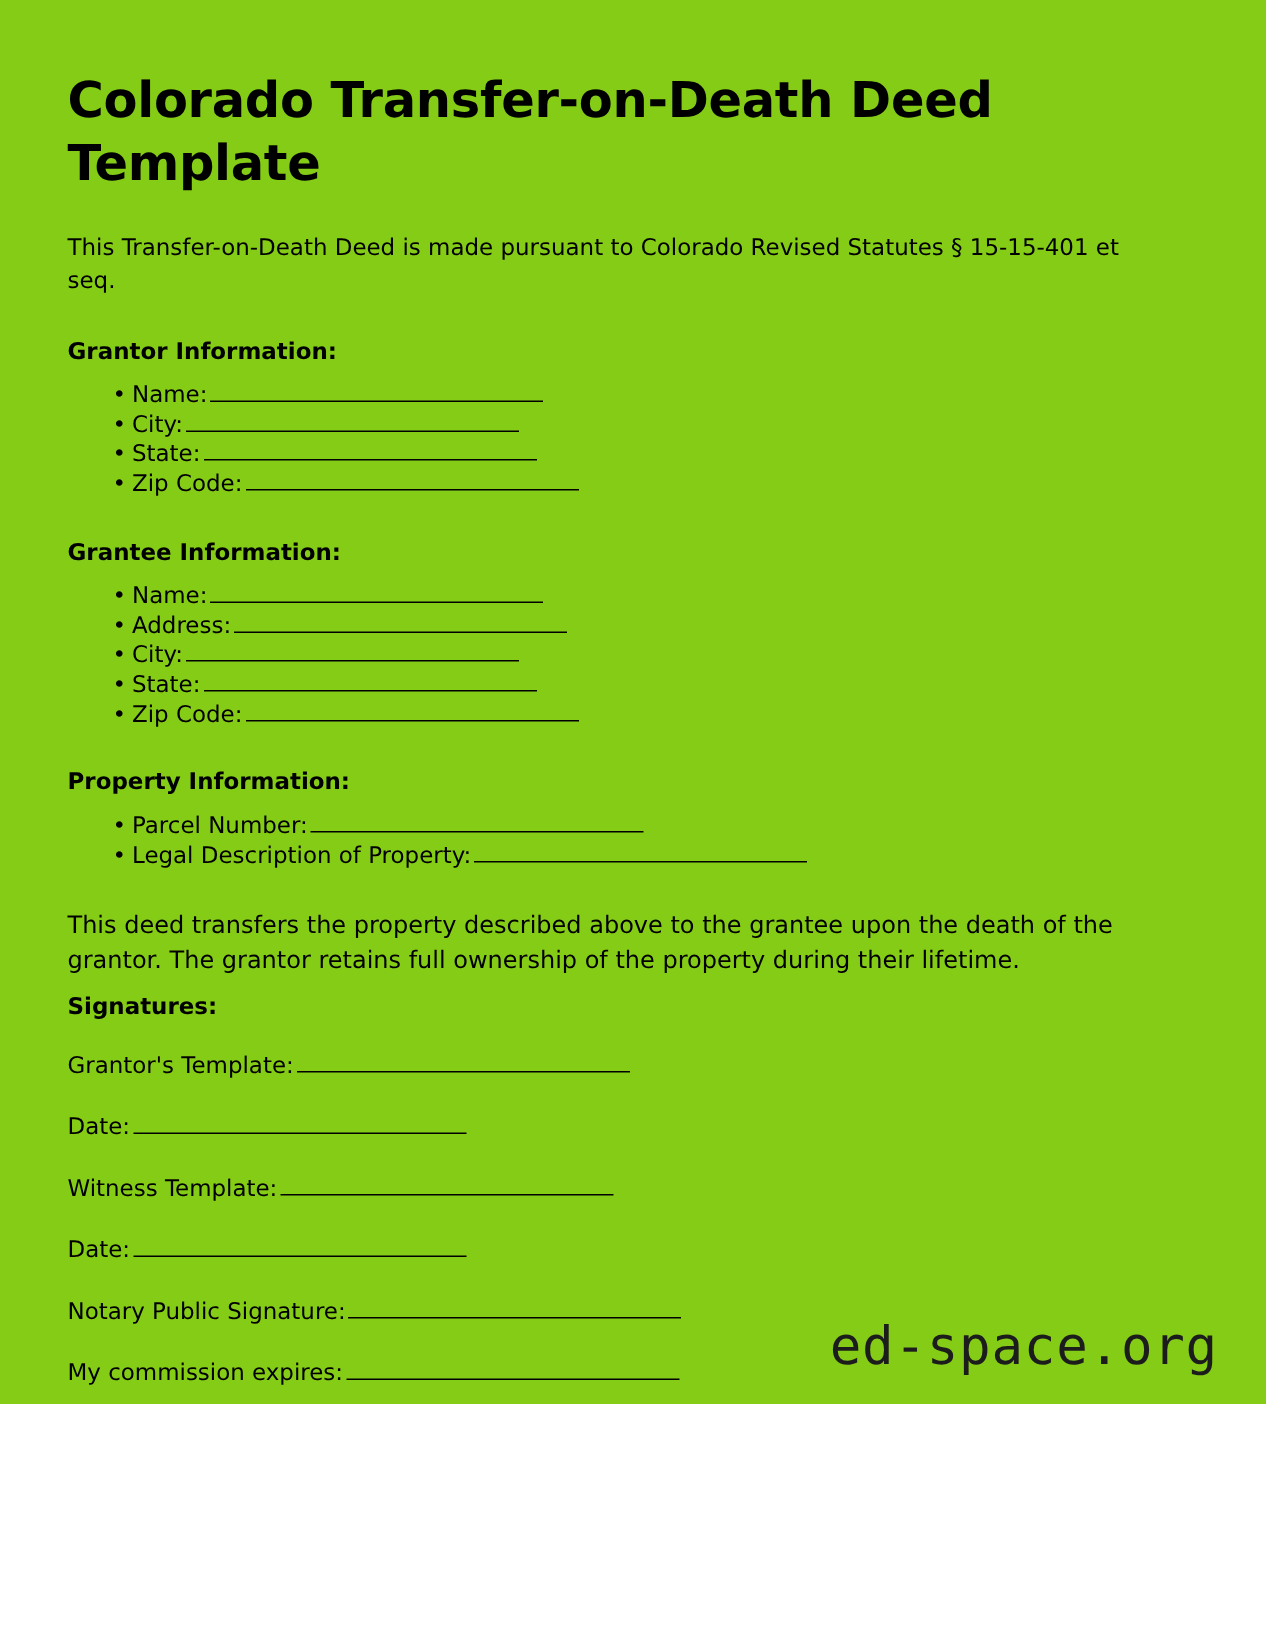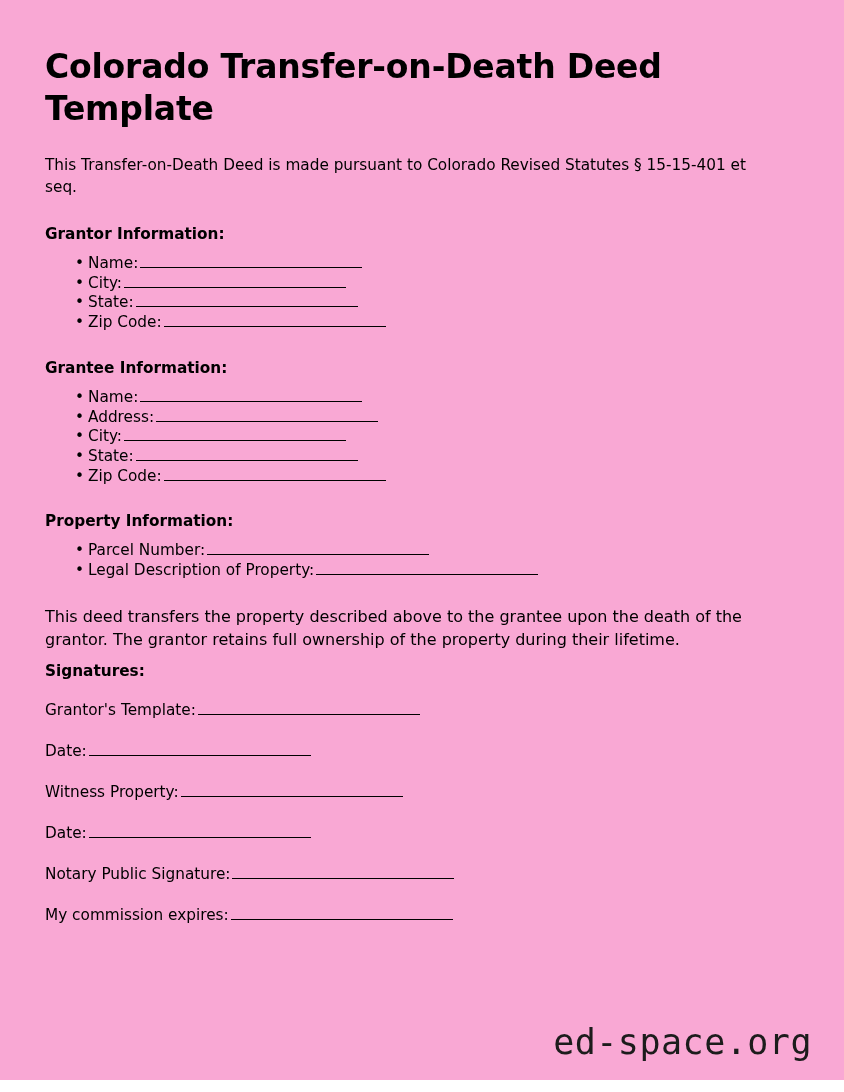--- a/index.html
+++ b/index.html
@@ -13,22 +13,22 @@
     position: relative;
     font-family: "DejaVu Sans", "Liberation Sans", sans-serif;
     color: #000000;
     overflow: hidden;
   }
   .page {
     position: absolute;
     left: 0;
     top: 0;
     width: 844px;
-    height: 1080px;
-    background: #f9a8d4;
+    height: 936px;
+    background: #84cc16;
   }
   .content {
     position: absolute;
     left: 45px;
     top: 46px;
     width: 737px;
   }
 
   .doc-title {
     font-size: 33px;
@@ -149,21 +149,21 @@
       <li><span>Parcel Number:</span><span class="blank blank-25"></span></li>
       <li><span>Legal Description of Property:</span><span class="blank blank-25"></span></li>
     </ul>
 
     <p class="body-para">This deed transfers the property described above to the grantee upon the death of the grantor. The grantor retains full ownership of the property during their lifetime.</p>
 
     <h2 class="sig-heading">Signatures:</h2>
 
     <div class="sig-row"><span>Grantor's Template:</span><span class="blank blank-25"></span></div>
     <div class="sig-row"><span>Date:</span><span class="blank blank-25"></span></div>
-    <div class="sig-row"><span>Witness Property:</span><span class="blank blank-25"></span></div>
+    <div class="sig-row"><span>Witness Template:</span><span class="blank blank-25"></span></div>
     <div class="sig-row"><span>Date:</span><span class="blank blank-25"></span></div>
     <div class="sig-row"><span>Notary Public Signature:</span><span class="blank blank-25"></span></div>
     <div class="sig-row"><span>My commission expires:</span><span class="blank blank-25"></span></div>
 
   </div>
 
   <div class="footer-mark">ed-space.org</div>
 </div>
 
 </body></html>

